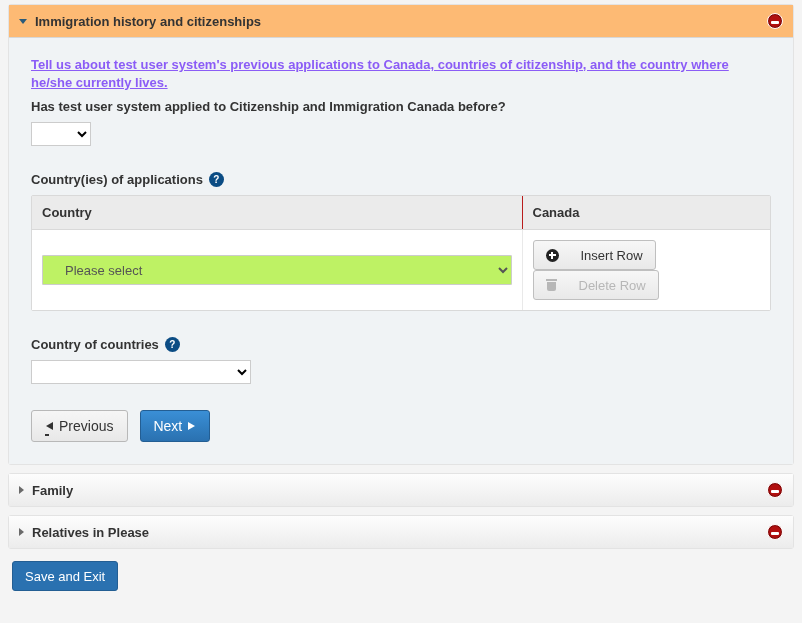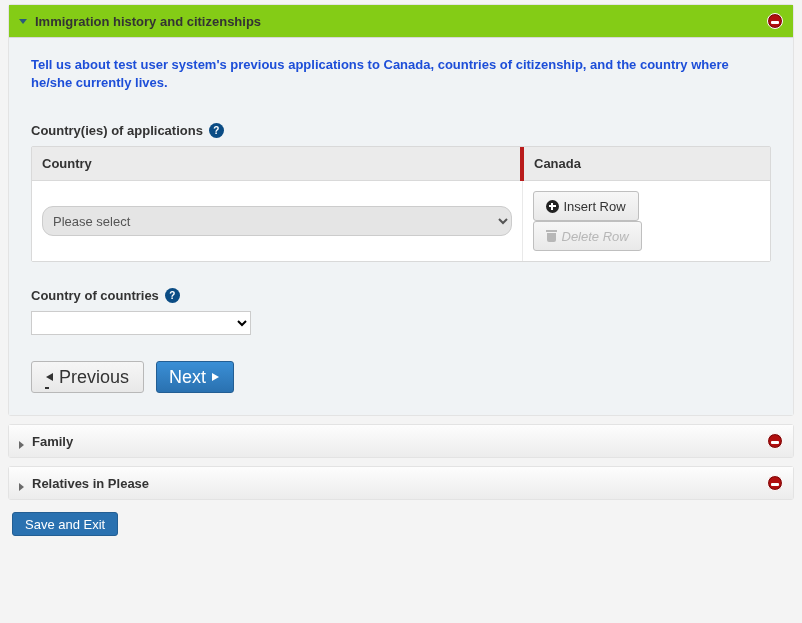--- a/index.html
+++ b/index.html
@@ -19,26 +19,25 @@
     border-radius: 3px;
     margin-bottom: 8px;
   }
   .acc-header {
     display: flex;
     align-items: center;
     padding: 8px 10px;
     cursor: pointer;
   }
   .acc-header.active {
-    background: #84cc16;
+    background: #fdba74;
     border-bottom: 1px solid #d7d7d7;
   }
   .acc-header.collapsed {
     background: linear-gradient(#fdfdfd, #ececec);
-    align-items: flex-end;
   }
   .acc-caret {
     width: 0; height: 0;
     margin-right: 8px;
     flex: 0 0 auto;
   }
   .acc-caret.down {
     border-left: 4px solid transparent;
     border-right: 4px solid transparent;
     border-top: 5px solid #2b5b7a;
@@ -70,23 +69,24 @@
     background: #fff;
     border-radius: 1px;
   }
   .acc-body {
     background: #f0f3f5;
     padding: 18px 22px 22px 22px;
     border-top: 0;
   }
   .intro {
     font-weight: bold;
-    color: #1d4ed8;
+    color: #8b5cf6;
     line-height: 1.35;
-    margin-bottom: 32px;
+    margin-bottom: 8px;
+    text-decoration: underline;
   }
   .field-label {
     font-weight: bold;
     color: #333;
     margin-bottom: 8px;
     display: flex;
     align-items: center;
     gap: 6px;
   }
   .help-icon {
@@ -127,60 +127,59 @@
     width: 100%;
     border-collapse: collapse;
   }
   table.grid th {
     text-align: left;
     font-weight: bold;
     color: #333;
     background: #ebebeb;
     padding: 9px 10px;
     border-bottom: 1px solid #d9d9d9;
-    border-right: 4px solid #b91c1c;
+    border-right: 1px solid #b91c1c;
   }
   table.grid th:last-child { border-right: 0; }
   table.grid td {
     padding: 10px 10px;
     vertical-align: middle;
     border-right: 1px solid #e9e9e9;
     background: #fff;
   }
   table.grid td:last-child { border-right: 0; }
   .country-cell { width: 490px; }
   .country-select {
     width: 100%;
     height: 30px;
     border: 1px solid #ccc;
-    border-radius: 11px;
-    padding: 0 6px;
+    border-radius: 1px;
+    padding: 0 18px;
     font-size: 13px;
     color: #555;
-    background: #e5e5e5;
+    background: #bef264;
   }
   .action-btn {
     display: inline-flex;
     align-items: center;
-    gap: 5px;
+    gap: 22px;
     height: 30px;
     padding: 0 12px;
     border: 1px solid #bfbfbf;
     border-radius: 3px;
     background: linear-gradient(#f7f7f7, #e9e9e9);
     color: #333;
     font-size: 13px;
     cursor: pointer;
     margin-right: 6px;
     white-space: nowrap;
   }
   .action-btn.disabled {
     color: #b7b7b7;
     cursor: default;
-    font-style: italic;
   }
   .plus-circle {
     width: 13px; height: 13px;
     border-radius: 50%;
     background: #222;
     position: relative;
     display: inline-block;
   }
   .plus-circle::before, .plus-circle::after {
     content: "";
@@ -209,21 +208,21 @@
     border-radius: 0 0 2px 2px;
   }
   .nav-row { display: flex; gap: 12px; margin-top: 8px; }
   .btn {
     display: inline-flex;
     align-items: center;
     gap: 6px;
     height: 32px;
     padding: 0 14px;
     border-radius: 3px;
-    font-size: 18px;
+    font-size: 14px;
     cursor: pointer;
   }
   .btn-default {
     background: linear-gradient(#f6f6f6, #e8e8e8);
     border: 1px solid #b8b8b8;
     color: #333;
   }
   .btn-primary {
     background: linear-gradient(#3a8fd6, #2a71b0);
     border: 1px solid #235e93;
@@ -251,21 +250,21 @@
   .arrow-right {
     border-top: 4px solid transparent;
     border-bottom: 4px solid transparent;
     border-left: 7px solid #fff;
   }
   .footer-btn-wrap { margin: 12px 4px 10px 4px; }
   .btn-save {
     background: #2a71b0;
     border: 1px solid #235e93;
     color: #fff;
-    height: 24px;
+    height: 30px;
     padding: 0 12px;
     border-radius: 3px;
     font-size: 13px;
     cursor: pointer;
   }
 </style>
 </head>
 <body>
 
 <div class="page">
@@ -273,20 +272,26 @@
   <div class="accordion-group">
     <div class="acc-header active">
       <span class="acc-caret down"></span>
       <span class="acc-title">Immigration history and citizenships</span>
       <span class="status-icon"></span>
     </div>
     <div class="acc-body">
 
       <div class="intro">Tell us about test user system's previous applications to Canada, countries of citizenship, and the country where he/she currently lives.</div>
 
+      <div class="block">
+        <div class="field-label">Has test user system applied to Citizenship and Immigration Canada before?</div>
+        <select class="small-select">
+          <option></option>
+        </select>
+      </div>
 
       <div class="block">
         <div class="field-label">
           <span>Country(ies) of applications</span>
           <span class="help-icon">?</span>
         </div>
         <div class="table-wrap">
           <table class="grid">
             <thead>
               <tr>

